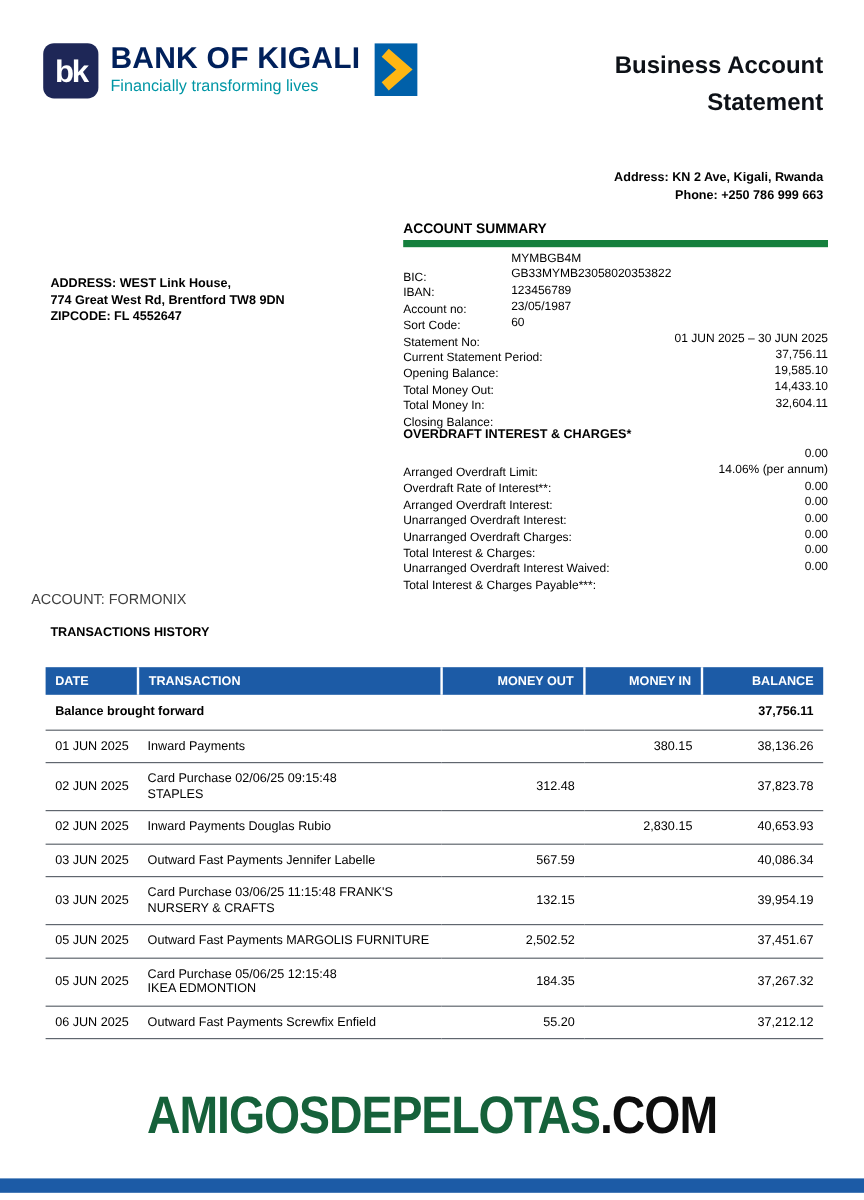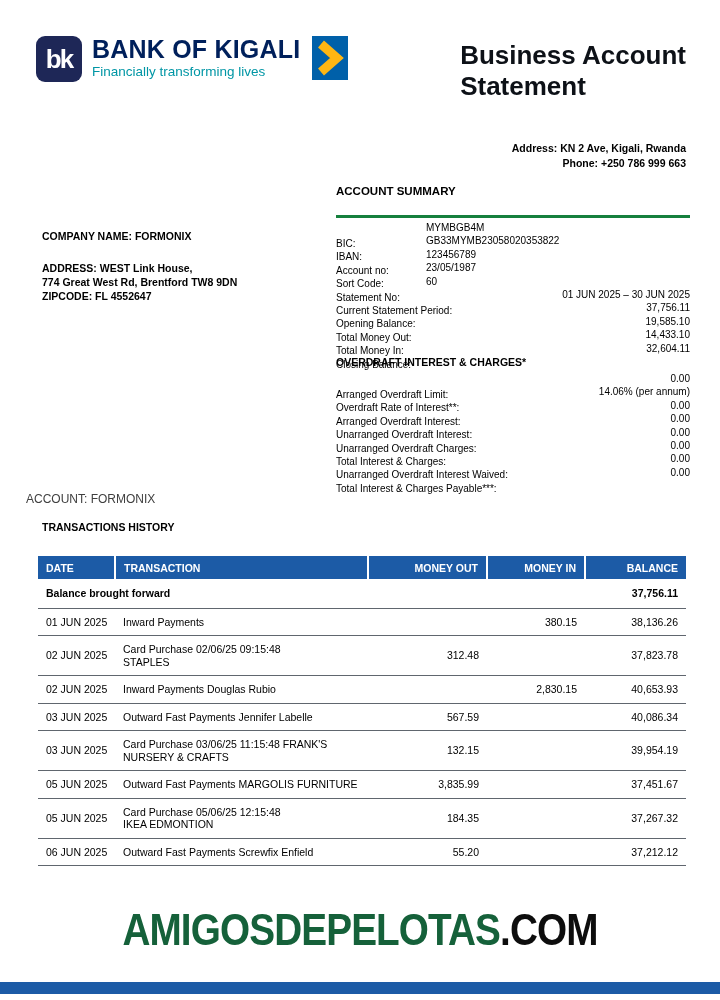--- a/index.html
+++ b/index.html
@@ -10,27 +10,27 @@
   
   .logo-block{position:absolute;left:36px;top:36px;display:flex;align-items:flex-start;gap:10px;}
   .logo-sq{width:46px;height:46px;background:var(--logo_navy,#1e2757);border-radius:9px;display:flex;align-items:center;justify-content:center;flex:0 0 auto;}
   .logo-sq span{color:#fff;font-size:26px;font-weight:bold;letter-spacing:-2px;}
   .logo-text{display:flex;flex-direction:column;}
   .bank-name{font-size:25px;font-weight:bold;color:var(--navy,#00205b);line-height:26px;letter-spacing:.2px;}
   .tagline{font-size:13.5px;color:var(--teal,#0096a5);margin-top:2px;}
   .chevron-box{margin-left:2px;}
 
   
-  .title-block{position:absolute;right:34px;top:40px;font-size:26px;font-weight:bold;color:#0d1117;line-height:31px;}
+  .title-block{position:absolute;right:34px;top:40px;text-align:right;font-size:20px;font-weight:bold;color:#0d1117;line-height:31px;}
   .contact-block{position:absolute;right:34px;top:141px;text-align:right;font-size:10.5px;font-weight:bold;line-height:15px;color:#000;}
 
   
   .summary-block{position:absolute;left:336px;top:185px;width:354px;}
   .section-heading{font-size:11.5px;font-weight:bold;color:#000;}
-  .summary-block .section-heading{border-bottom:3px solid #15803d;padding-bottom:18px;margin-bottom:4px;}
+  .summary-block .section-heading{border-bottom:6px solid #15803d;padding-bottom:3px;margin-bottom:4px;}
   .overdraft-block{position:absolute;left:336px;top:356px;width:354px;}
   .overdraft-block .section-heading{font-size:10.5px;margin-bottom:5px;border-bottom:0;}
   .kv-row{position:relative;height:13.4px;font-size:10px;color:#000;}
   .kv-label{position:absolute;left:0;top:16px;white-space:nowrap;text-align:center;}
   .kv-value{white-space:nowrap;}
   .kv-value.v-left{position:absolute;left:90px;top:0;}
   .kv-value.v-right{position:absolute;right:0;top:0;}
 
   
   .company-block{position:absolute;left:42px;top:229px;width:280px;font-size:10.5px;font-weight:bold;line-height:14px;color:#000;}
@@ -138,21 +138,20 @@
   </div>
 
   <div class="kv-row">
     <span class="kv-label">Closing Balance:</span>
     <span class="kv-value v-right">32,604.11</span>
   </div>
 </div>
   </div>
 
   <div class="company-block">
-    <div class="company-name">COMPANY NAME: FORMONIX</div>
     <div>ADDRESS: WEST Link House,</div>
     <div>774 Great West Rd, Brentford TW8 9DN</div>
     <div>ZIPCODE: FL 4552647</div>
   </div>
 
   <div class="overdraft-block">
     <div class="section-heading">OVERDRAFT INTEREST &amp; CHARGES*</div>
     <div>
   <div class="kv-row">
     <span class="kv-label">Arranged Overdraft Limit:</span>
@@ -263,21 +262,21 @@
     <td class="c-tx">Card Purchase 03/06/25 11:15:48 FRANK'S
 NURSERY &amp; CRAFTS</td>
     <td class="c-out num">132.15</td>
     <td class="c-in num"></td>
     <td class="c-bal num">39,954.19</td>
   </tr>
 
   <tr class="tx-row">
     <td class="c-date">05 JUN 2025</td>
     <td class="c-tx">Outward Fast Payments MARGOLIS FURNITURE</td>
-    <td class="c-out num">3,835.99</td>
+    <td class="c-out num">2,502.52</td>
     <td class="c-in num"></td>
     <td class="c-bal num">37,451.67</td>
   </tr>
 
   <tr class="tx-row">
     <td class="c-date">05 JUN 2025</td>
     <td class="c-tx">Card Purchase 05/06/25 12:15:48
 IKEA EDMONTION</td>
     <td class="c-out num">184.35</td>
     <td class="c-in num"></td>

